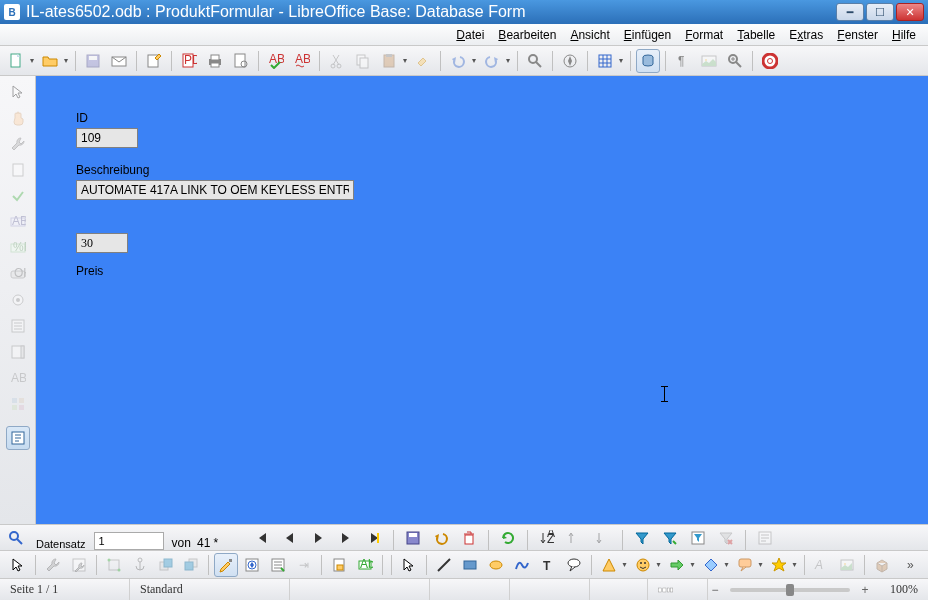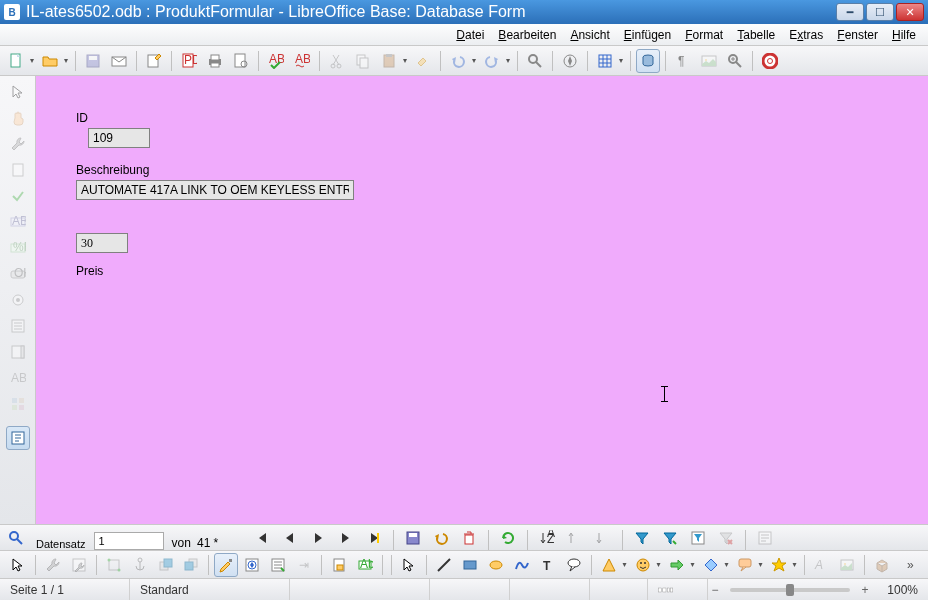--- a/index.html
+++ b/index.html
@@ -27,40 +27,40 @@
 .tcombo { display:flex; align-items:center;}
 
 
 .workarea { flex:1; display:flex; overflow:hidden; }
 .sidebar { width: 36px; background: linear-gradient(#f7f7f9,#e4e6ea); border-right:1px solid #c9c9c9; display:flex; flex-direction:column; align-items:center; padding-top:4px; gap:2px;}
 .sbtn { width:24px; height:24px; display:flex;align-items:center;justify-content:center;color:#555;border:1px solid transparent;border-radius:3px;cursor:pointer;}
 .sbtn.active{border-color:#8fa9c6;background:linear-gradient(#d9e8f7,#c6dbf0);}
 .sbtn.disabled{opacity:0.35;}
 
 .canvas-scroll { flex:1; position:relative; overflow:hidden; background:#fff;}
-.page { position:absolute; left:0; top:0; right:0; height:505px; background:#f0abfc; }
+.page { position:absolute; left:0; top:0; right:0; height:505px; background:#3b82f6; }
 
 .formlabel { position:absolute; font-size:12px; color:#000; }
 .forminput { position:absolute; height:20px; border:1px solid #808080; background:#e6e6e6; padding: 2px 4px; font-size:12px; color:#000;}
 
 .text-cursor { position:absolute; width:1px; height:16px; background:#000; }
 .text-cursor::before, .text-cursor::after { content:""; position:absolute; left:-3px; width:7px; height:1px; background:#000;}
 .text-cursor::before{top:0;} .text-cursor::after{bottom:0;}
 
 
 .recnav { height:26px; background: linear-gradient(#f7f7f9,#e4e6ea); border-top:1px solid #c9c9c9; display:flex; align-items:flex-end; padding:0 4px; gap:4px;}
 .recinput { height:18px; width:70px; border:1px solid #aaa; background:#fff; padding:0 4px; font-size:11px;}
 .reclabel { font-size:11px; color:#000; padding: 0 4px;}
 
 
 .ctrlbar { height:28px; background: linear-gradient(#f7f7f9,#e4e6ea); border-top:1px solid #c9c9c9; display:flex; align-items:center; padding:0 6px; gap:2px;}
 
 
 .statusbar { height:22px; background: linear-gradient(#f7f7f9,#e4e6ea); border-top:1px solid #c9c9c9; display:flex; align-items:center; font-size:11px; color:#333;}
-.statcell { padding:0 10px; border-right:1px solid #d0d0d0; height:100%; display:flex; align-items:center;}
+.statcell { padding:0 10px; border-right:1px solid #d0d0d0; height:100%; display:flex; align-items:center;font-family:Liberation Serif, serif;}
 .statspacer{flex:1;}
 .zoomslider { width:120px; height:4px; background:#c9c9c9; position:relative; margin:0 8px; border-radius:2px;}
 .zoomslider .thumb { position:absolute; left:50%; top:-4px; width:8px; height:12px; background:#888; border-radius:2px; transform:translateX(-50%);}
 .zoomslider .mid { position:absolute; left:50%; top:-2px; width:1px; height:8px; background:#888;}
 .zsign { width:14px; text-align:center; color:#666; cursor:pointer;}
 
 svg { width:16px; height:16px; }
 .tbtn svg, .sbtn svg { pointer-events:none; }
 </style>
 </head>
@@ -350,21 +350,21 @@
         <svg viewBox="0 0 16 16">
           <rect x="2" y="2" width="12" height="12" fill="#fff" stroke="#369"></rect>
           <path d="M5 5 H11 M5 8 H11 M5 11 H9" stroke="#369"></path>
         </svg>
       </div>
   </div>
 
   <div class="canvas-scroll">
     <div class="page">
       <div class="formlabel" style="left:40px; top:35px;">ID</div>
-      <input class="forminput" style="left: 52px; top: 52px; width: 62px;" value="109">
+      <input class="forminput" style="left: 40px; top: 52px; width: 62px;" value="109">
 
       <div class="formlabel" style="left:40px; top:87px;">Beschreibung</div>
       <input class="forminput" style="left: 40px; top: 104px; width: 278px;" value="AUTOMATE 417A LINK TO OEM KEYLESS ENTRY">
 
       <div class="formlabel" style="left:40px; top:140px;margin-top:48px;">Preis</div>
       <input class="forminput" style="left: 40px; top: 157px; width: 52px; font-family: Liberation Serif, serif;" value="30">
 
       <div class="text-cursor" style="left:628px; top:310px;"></div>
     </div>
   </div>

